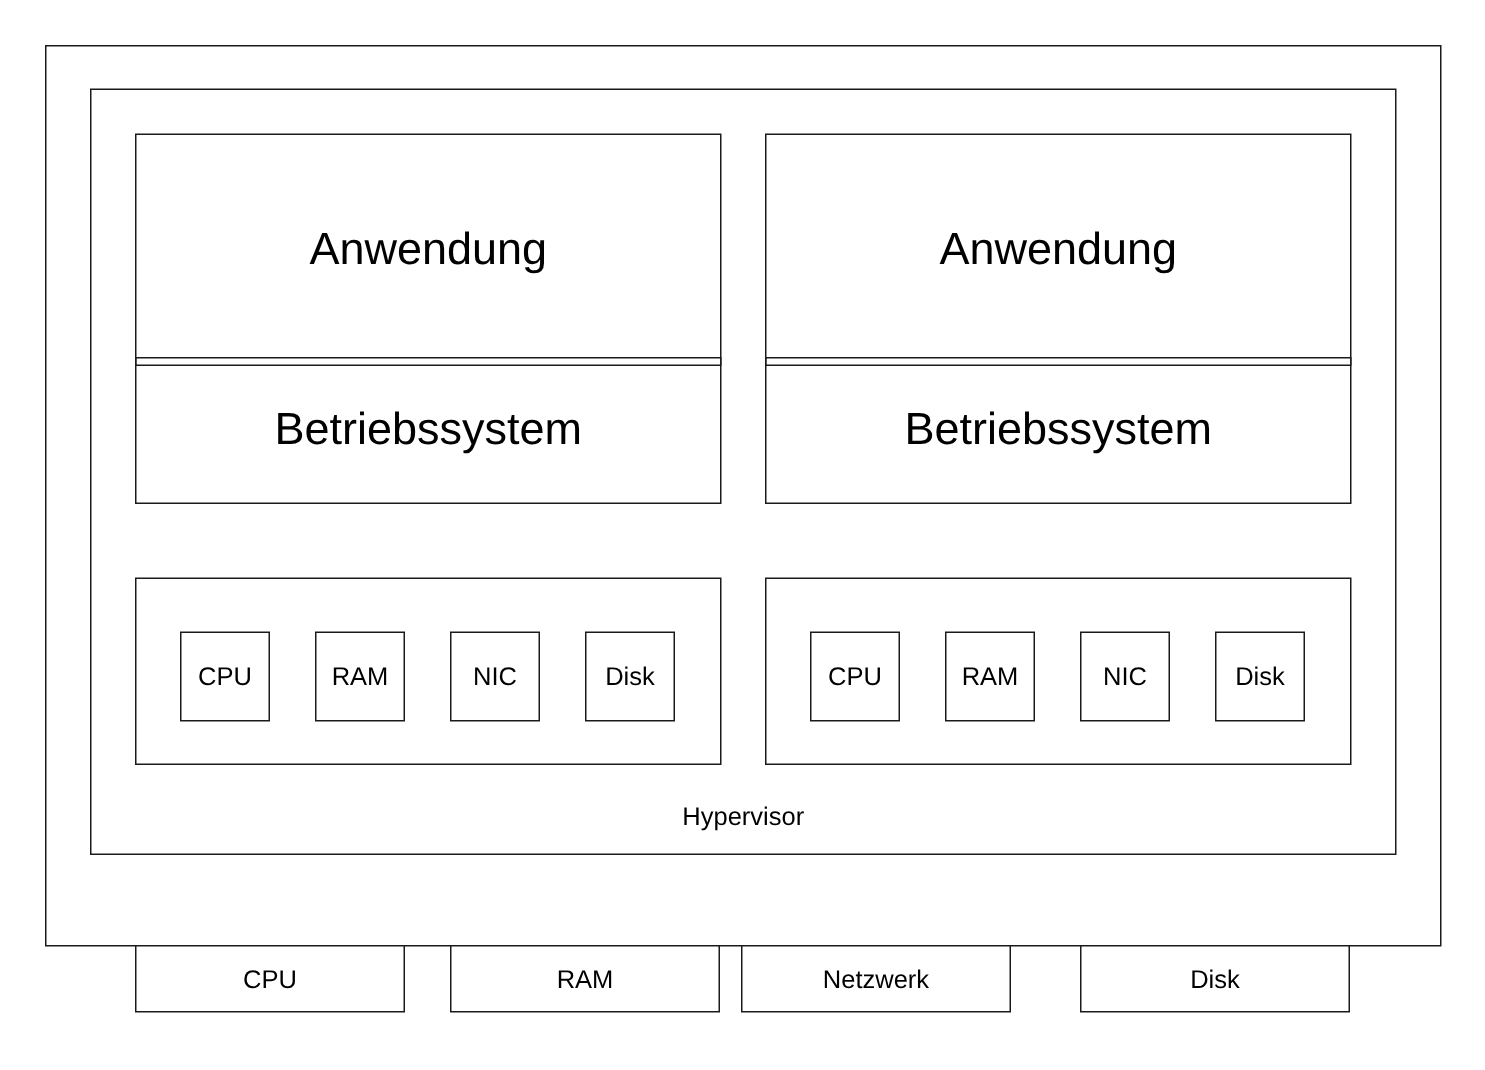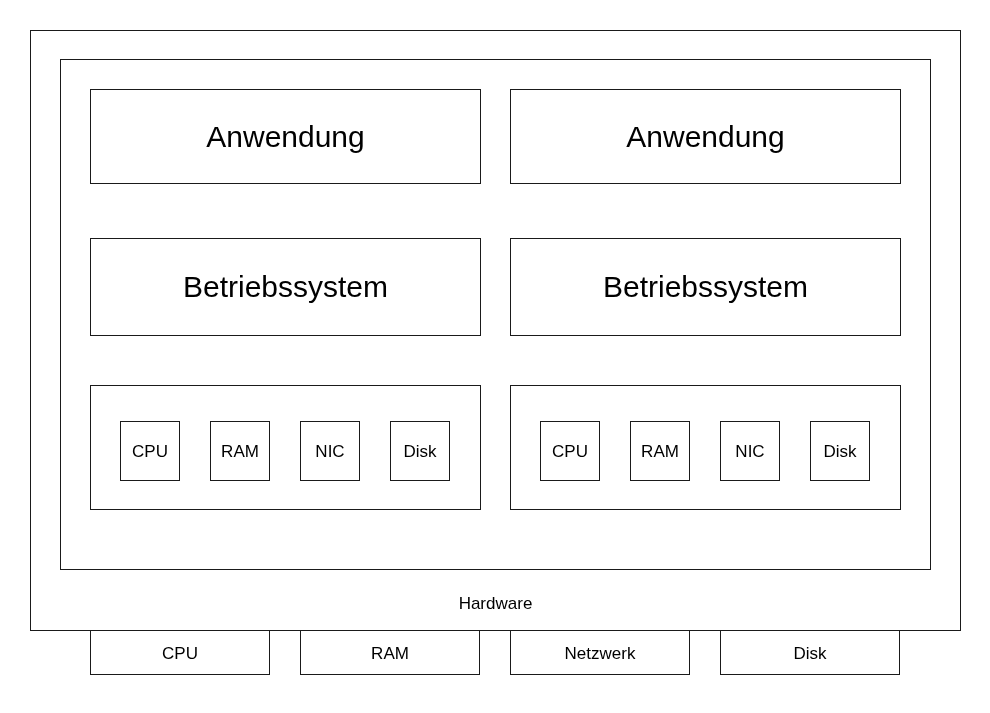--- a/index.html
+++ b/index.html
@@ -42,21 +42,21 @@
   #hypervisor-frame {
     left: 60px;
     top: 59px;
     width: 871px;
     height: 511px;
   }
 
   
   .vm-app {
     top: 89px;
-    height: 95px;
+    height: 155px;
     padding-left: 23px;
   }
   .vm-os {
     top: 238px;
     height: 98px;
   }
   .vm-hw {
     top: 385px;
     height: 125px;
   }
@@ -180,29 +180,29 @@
   <div class="chip" style="left:630px;">
     <span class="chip-text">RAM</span>
   </div>
   <div class="chip" style="left:720px;">
     <span class="chip-text">NIC</span>
   </div>
   <div class="chip" style="left:810px;">
     <span class="chip-text">Disk</span>
   </div>
 
-
-  <div class="label-center" id="hardware-label">Hardware</div>
+  <div class="label-center" id="hypervisor-label">Hypervisor</div>
+
 
   <div class="phys" style="left:90px;">
     <span class="phys-text">CPU</span>
   </div>
   <div class="phys" style="left:300px;">
     <span class="phys-text">RAM</span>
   </div>
-  <div class="phys" style="left:510px;">
+  <div class="phys" style="left:494px;">
     <span class="phys-text">Netzwerk</span>
   </div>
   <div class="phys" style="left:720px;">
     <span class="phys-text">Disk</span>
   </div>
 
 </div>
 
 </body></html>

